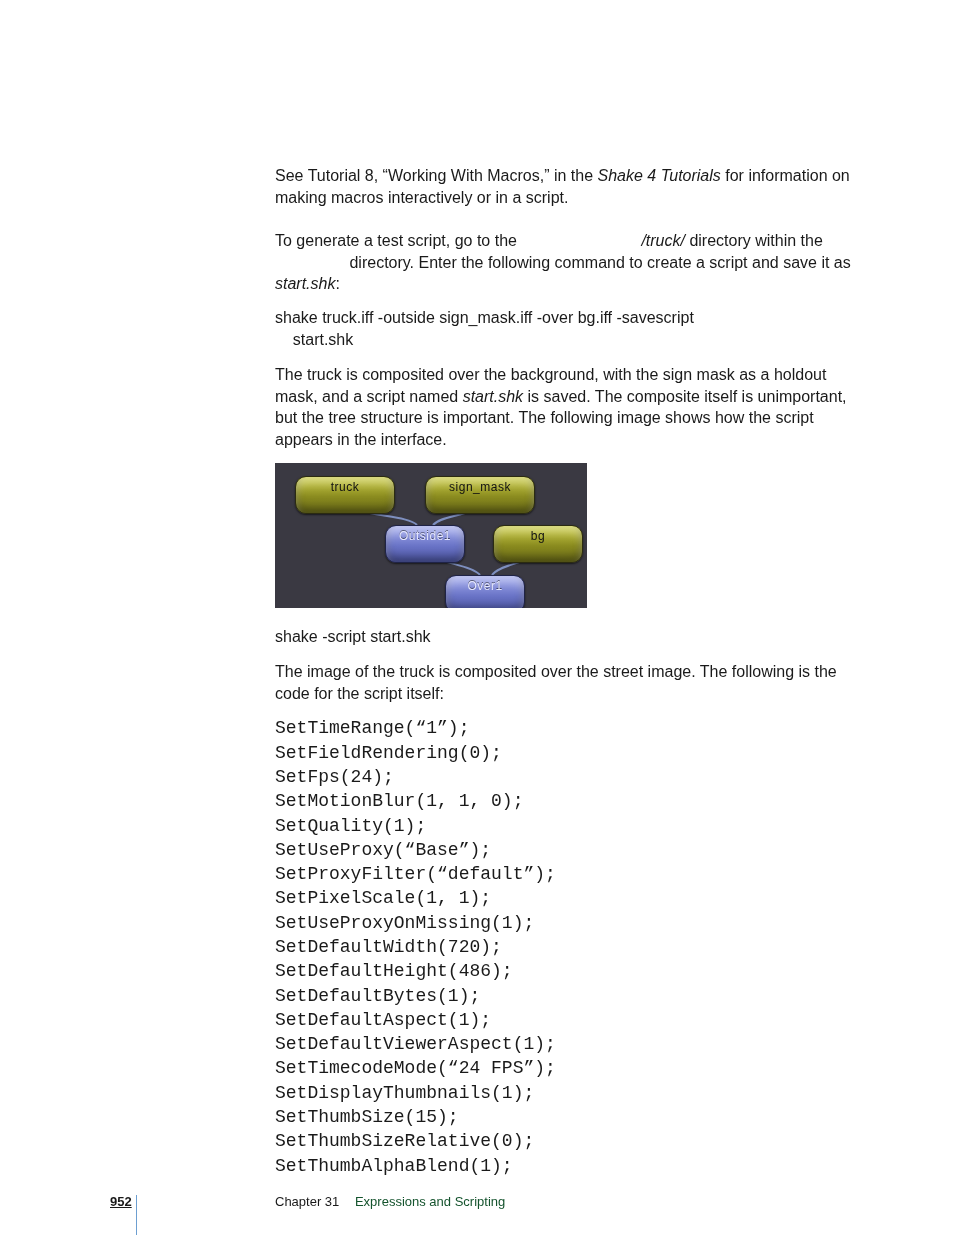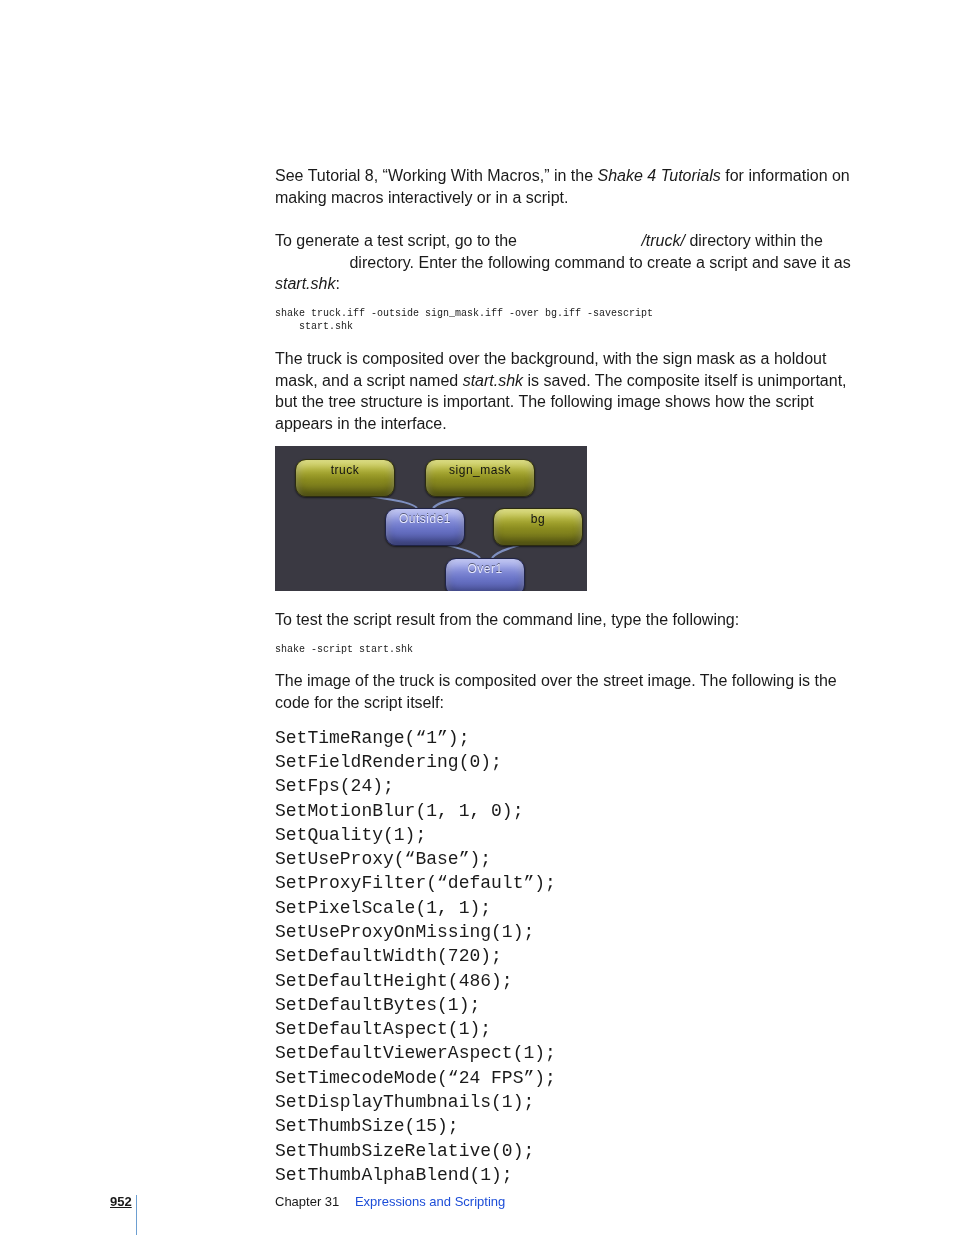--- a/index.html
+++ b/index.html
@@ -34,22 +34,22 @@
   p { margin: 0 0 12px 0; }
   .intro { margin-bottom: 22px; }
   .h2 {
     color: #1566c4;
     font-weight: 600;
     font-size: 18px;
     margin: 0 0 4px 0;
   }
   .ital { font-style: italic; margin-top: 11px; }
   .mono {
-    font-family: Liberation Mono, monospace;
-    font-size: 10px;
+    font-family: Liberation Sans, sans-serif;
+    font-size: 16px;
     line-height: 1.35;
     white-space: pre;
     margin: 4px 0 14px 0;
   }
   .mono-block {
     font-family: "Courier New", Courier, monospace;
     font-size: 18px;
     line-height: 1.35;
     white-space: pre;
     margin: 4px 0 0 0;
@@ -103,21 +103,21 @@
     position: absolute;
     left: 110px;
     font-weight: 700;
     text-decoration: underline;
   }
   .footer .chap {
     position: absolute;
     left: 275px;
   }
   .footer .chap b { font-weight: 400; }
-  .footer .chap .title { color: #1d4ed8; margin-left: 12px; }
+  .footer .chap .title { color: #14532d; margin-left: 12px; }
 </style>
 </head>
 <body>
 
 <div class="page">
 
   <p class="intro">
     <span>See Tutorial 8, “Working With Macros,” in the </span><span class="ital">Shake 4 Tutorials</span><span> for information on making macros interactively or in a script.</span>
   </p>
 
@@ -141,21 +141,20 @@
       <path d="M150 84 C150 100, 195 100, 205 112" stroke="#7e8fbf" stroke-width="2" fill="none"></path>
       <path d="M263 84 C263 100, 225 100, 217 112" stroke="#7e8fbf" stroke-width="2" fill="none"></path>
     </svg>
     <div class="node olive" style="left:20px; top:13px; width:100px;"><span class="lbl">truck</span></div>
     <div class="node olive" style="left:150px; top:13px; width:110px;"><span class="lbl">sign_mask</span></div>
     <div class="node blue" style="left:110px; top:62px; width:80px;"><span class="lbl">Outside1</span></div>
     <div class="node olive" style="left:218px; top:62px; width:90px;"><span class="lbl">bg</span></div>
     <div class="node blue" style="left:170px; top:112px; width:80px;"><span class="lbl">Over1</span></div>
   </div>
 
-  <p>To test the script result from the command line, type the following:</p>
 
   <div class="mono">shake -script start.shk</div>
 
   <p>The image of the truck is composited over the street image. The following is the code for the script itself:</p>
 
   <div class="mono-block">SetTimeRange(“1”);
 SetFieldRendering(0);
 SetFps(24);
 SetMotionBlur(1, 1, 0);
 SetQuality(1);

